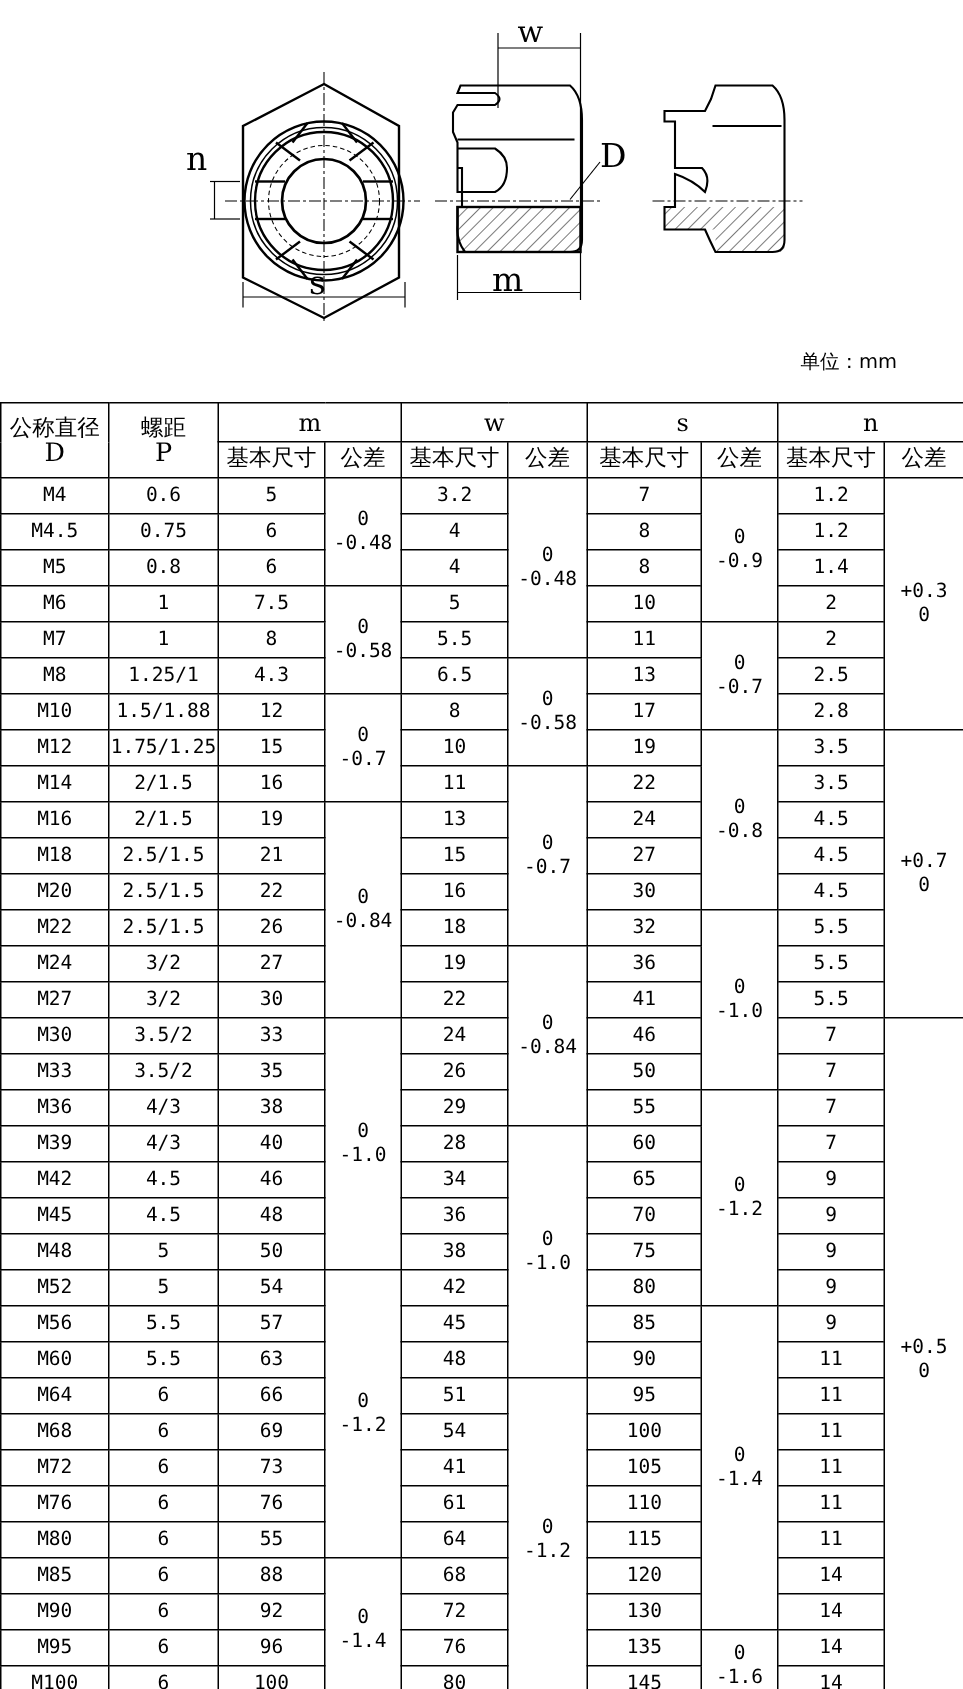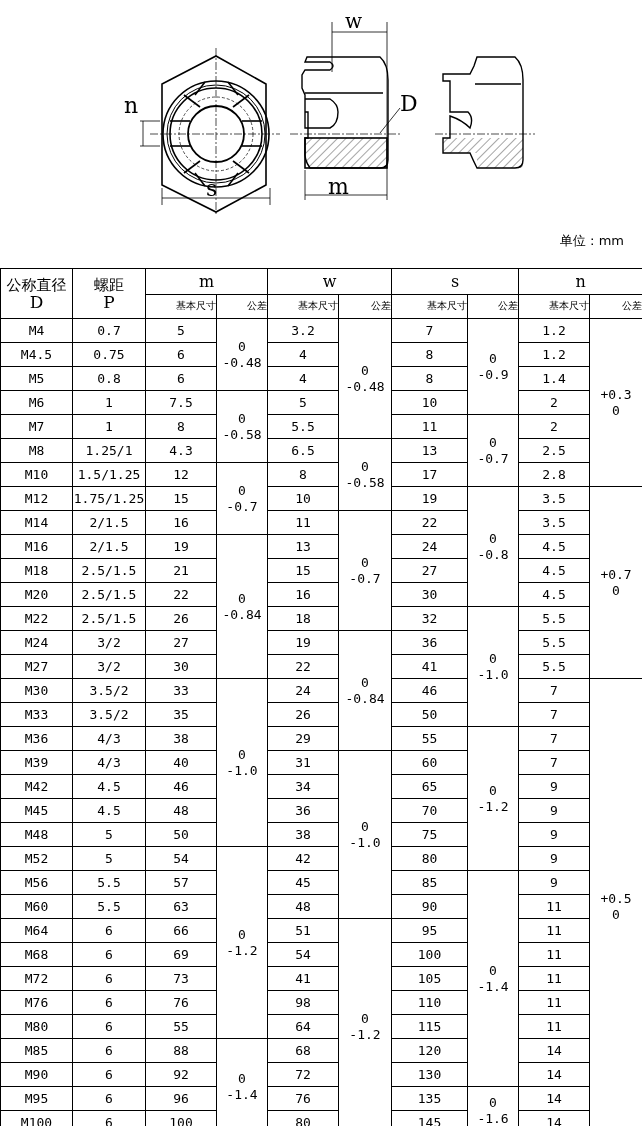--- a/index.html
+++ b/index.html
@@ -1,28 +1,28 @@
 <!DOCTYPE html>
 <html><head>
 <meta charset="utf-8">
 <style>
   html, body { margin: 0; padding: 0; background: #ffffff; }
   body { width: 642px; height: 1126px; position: relative; overflow: hidden;
          font-family: "DejaVu Serif", "Liberation Serif", serif; color: #000; }
   #drawing { position: absolute; left: 0; top: 0; width: 642px; height: 215px; }
-  #unit { position: absolute; right: 18px; top: 232px; font-size: 13px;
+  #unit { position: absolute; right: 44px; top: 232px; font-size: 13px;
           font-family: "DejaVu Sans", sans-serif; }
   #spec-table { position: absolute; left: 0; top: 268px; border-collapse: collapse;
                 table-layout: fixed; width: 642px; padding-left: 32px; }
   #spec-table td, #spec-table th { border: 1px solid #000; padding: 0; text-align: center;
     font-weight: normal; font-size: 13px; line-height: 13px; height: 23px;
     font-family: "DejaVu Sans Mono", "Liberation Mono", monospace; white-space: nowrap; overflow: hidden; }
   #spec-table th.h1 { height: 25px; font-size: 15px; font-family: "DejaVu Sans", sans-serif; }
   #spec-table th.h1 .sub { display:block; font-size: 17px; font-family: "DejaVu Serif", serif; margin-top: 4px; }
-  #spec-table th.h2 { font-size: 10px; font-family: Liberation Mono, monospace; height: 23px; text-align: right; }
+  #spec-table th.h2 { font-size: 15px; font-family: Liberation Serif, serif; height: 23px; }
   #spec-table th.sym { font-size: 16px; font-family: "DejaVu Serif", serif; }
   #spec-table td.tol { vertical-align: middle; line-height: 16px; }
   #spec-table td.tol span { display: block; }
 </style>
 </head>
 <body>
 
 <svg id="drawing" width="642" height="215" viewBox="0 0 642 215">
   <defs>
     <pattern id="hatch" patternUnits="userSpaceOnUse" width="6" height="6" patternTransform="rotate(45)">
@@ -125,21 +125,21 @@
       <th class="h2">公差</th>
       <th class="h2">基本尺寸</th>
       <th class="h2">公差</th>
       <th class="h2">基本尺寸</th>
       <th class="h2">公差</th>
     </tr>
   </thead>
   <tbody id="table-body">
       <tr>
         <td>M4</td>
-        <td>0.7</td>
+        <td>0.6</td>
         <td>5</td>
         <td class="tol" rowspan="3">
           <span>0</span>
           <span>-0.48</span>
         </td>
         <td>3.2</td>
         <td class="tol" rowspan="5">
           <span>0</span>
           <span>-0.48</span>
         </td>
@@ -201,21 +201,21 @@
         <td>6.5</td>
         <td class="tol" rowspan="3">
           <span>0</span>
           <span>-0.58</span>
         </td>
         <td>13</td>
         <td>2.5</td>
       </tr>
       <tr>
         <td>M10</td>
-        <td>1.5/1.25</td>
+        <td>1.5/1.88</td>
         <td>12</td>
         <td class="tol" rowspan="3">
           <span>0</span>
           <span>-0.7</span>
         </td>
         <td>8</td>
         <td>17</td>
         <td>2.8</td>
       </tr>
       <tr>
@@ -339,21 +339,21 @@
         <td class="tol" rowspan="6">
           <span>0</span>
           <span>-1.2</span>
         </td>
         <td>7</td>
       </tr>
       <tr>
         <td>M39</td>
         <td>4/3</td>
         <td>40</td>
-        <td>31</td>
+        <td>28</td>
         <td class="tol" rowspan="7">
           <span>0</span>
           <span>-1.0</span>
         </td>
         <td>60</td>
         <td>7</td>
       </tr>
       <tr>
         <td>M42</td>
         <td>4.5</td>
@@ -435,21 +435,21 @@
         <td>6</td>
         <td>73</td>
         <td>41</td>
         <td>105</td>
         <td>11</td>
       </tr>
       <tr>
         <td>M76</td>
         <td>6</td>
         <td>76</td>
-        <td>98</td>
+        <td>61</td>
         <td>110</td>
         <td>11</td>
       </tr>
       <tr>
         <td>M80</td>
         <td>6</td>
         <td>55</td>
         <td>64</td>
         <td>115</td>
         <td>11</td>

